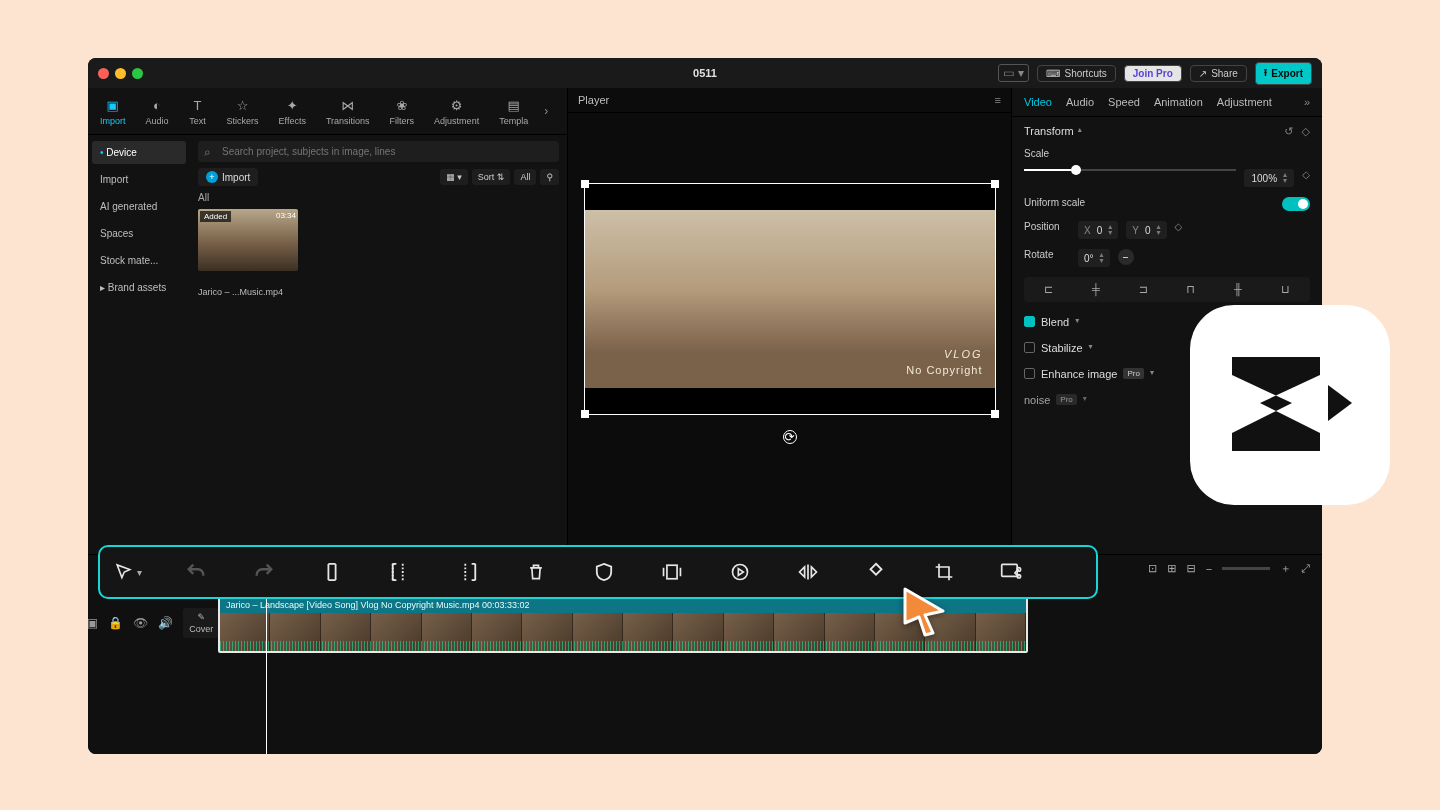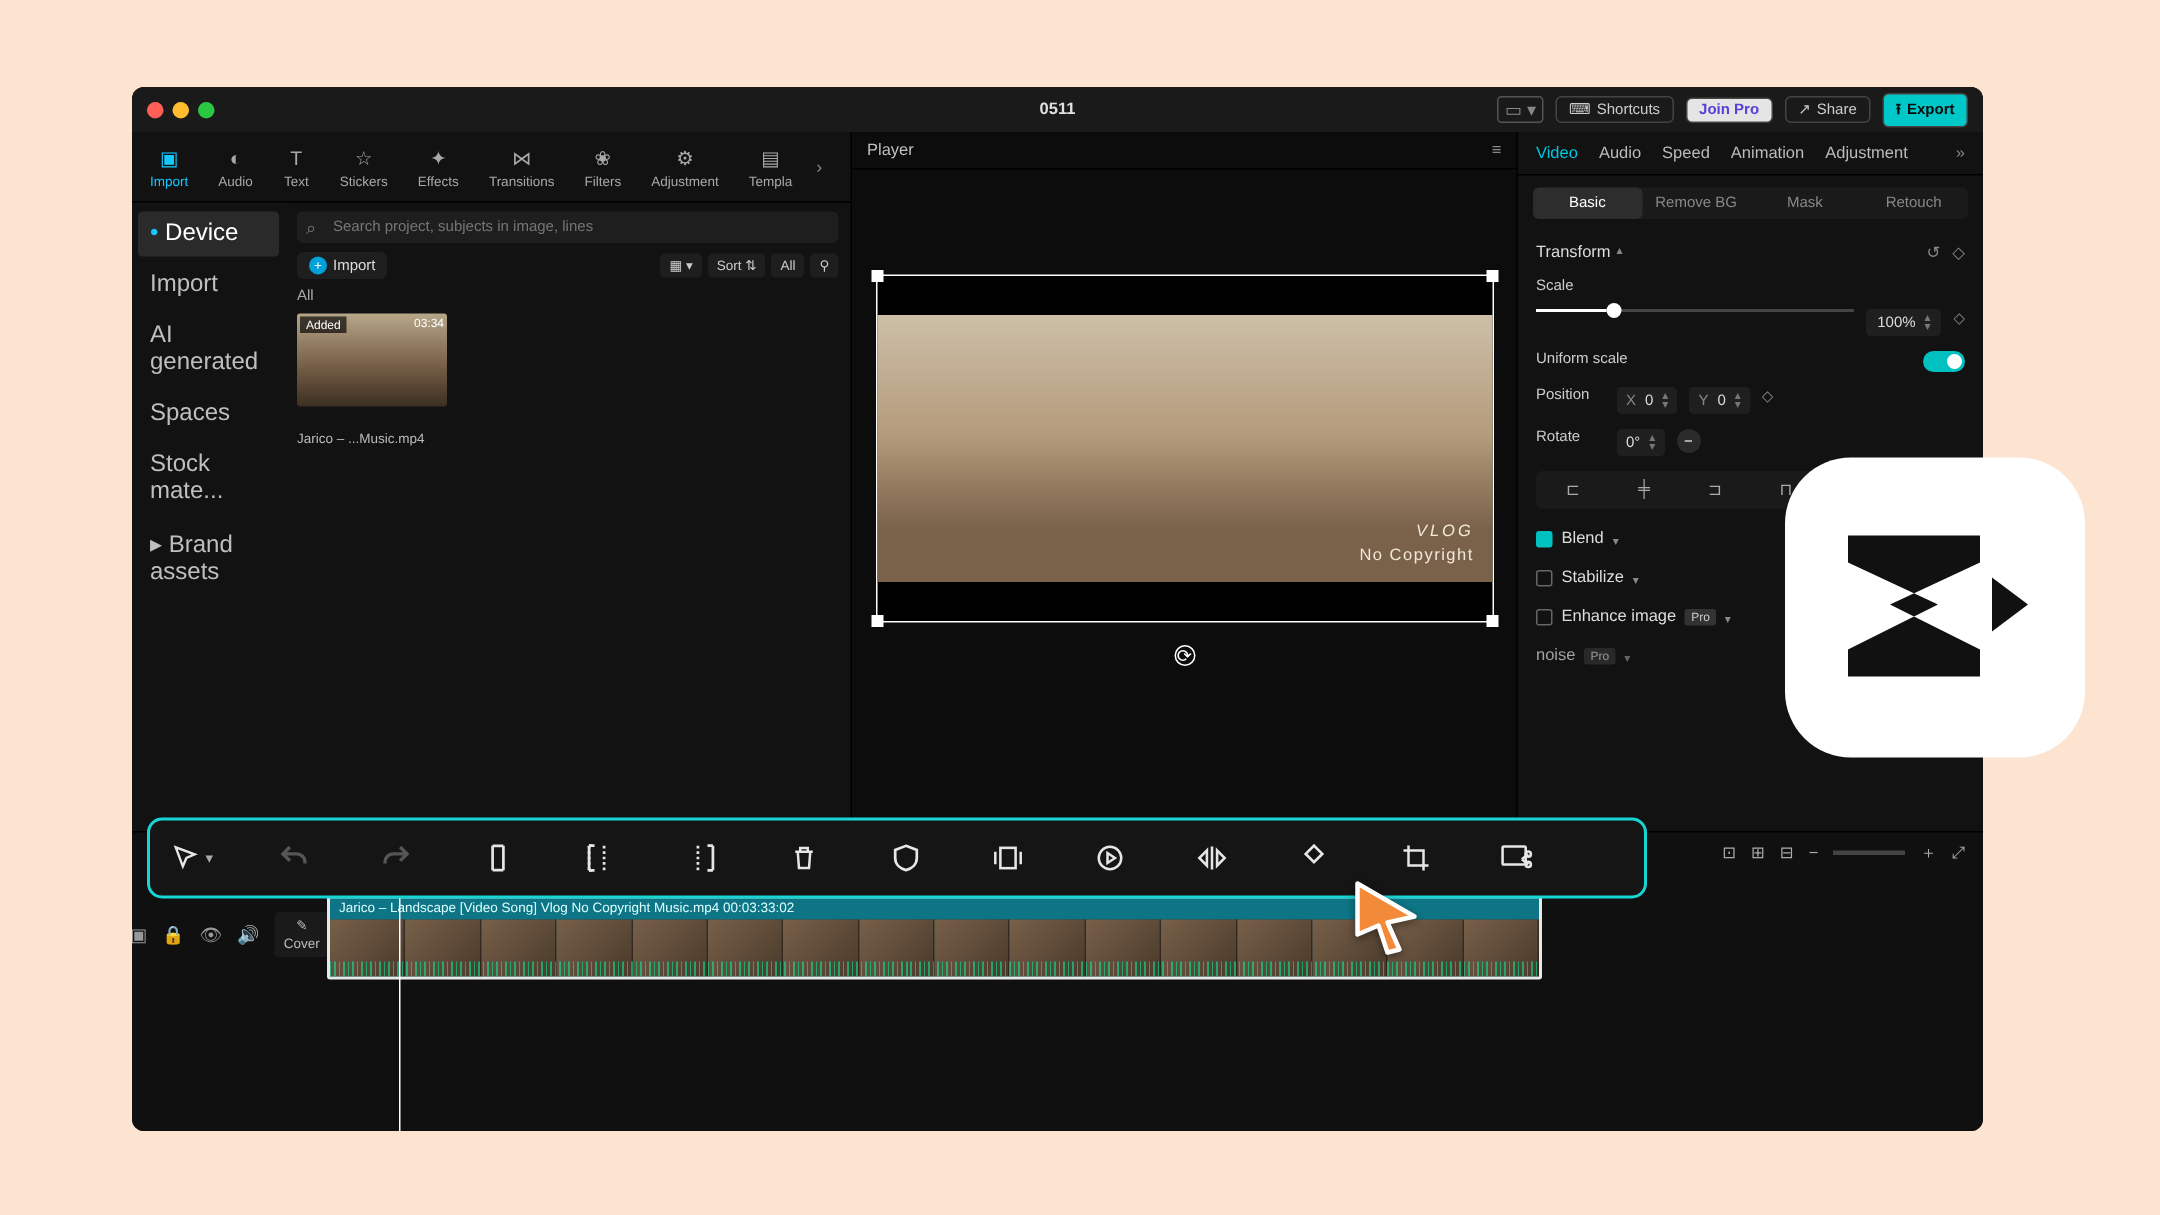--- a/index.html
+++ b/index.html
@@ -21,21 +21,21 @@
 
 .left-panel { width:480px; background:#121212; display:flex; flex-direction:column; border-right:1px solid #000; }
 .top-tabs { display:flex; gap:8px; padding:4px 6px; border-bottom:1px solid #000; align-items:flex-start; }
 .top-tab { display:flex; flex-direction:column; align-items:center; gap:2px; color:#a8a8a8; font-size:9px; padding:4px 6px; cursor:pointer; }
 .top-tab.active { color:#14c9ff; }
 .top-tab-icon { width:18px; height:18px; display:flex; align-items:center; justify-content:center; font-size:13px; }
 .chev-more { color:#888; font-size:12px; align-self:center; padding:0 2px; }
 
 .media-body { display:flex; flex:1; overflow:hidden; }
 .source-list { width:102px; background:#121212; padding:6px 4px; display:flex; flex-direction:column; gap:4px; }
-.src-item { color:#bfbfbf; font-size:16px; padding:6px 8px; border-radius:3px; cursor:pointer; }
+.src-item { color:#bfbfbf; font-size:10px; padding:6px 8px; border-radius:3px; cursor:pointer; }
 .src-item.active { background:#2a2a2a; color:#fff; }
 .src-item .dot{color:#14c9ff;}
 
 .media-content { flex:1; padding:6px 8px; display:flex; flex-direction:column; gap:6px; }
 .search-row { }
 .search-input { width:100%; background:#1e1e1e; border:none; border-radius:4px; padding:5px 8px 5px 24px; color:#aaa; font-size:10px; }
 .search-wrap{position:relative;}
 .search-wrap::before{content:"⌕"; position:absolute; left:6px; top:4px; color:#777; font-size:12px;}
 .import-row { display:flex; align-items:center; gap:6px; }
 .import-btn { background:#1e1e1e; border-radius:4px; padding:3px 8px; color:#ddd; font-size:10px; display:flex; gap:4px; align-items:center;}
@@ -80,21 +80,21 @@
 .slider .knob{position:absolute;left:22%;top:-4px;width:10px;height:10px;border-radius:50%;background:#fff;}
 .num-box{background:#1f1f1f;border-radius:3px;padding:3px 6px;color:#ddd;font-size:10px;display:flex;gap:6px;align-items:center;min-width:50px;justify-content:center;}
 .stepper{color:#777;font-size:8px;display:flex;flex-direction:column;line-height:6px;}
 .key-icon{color:#888;}
 .toggle{width:28px;height:14px;background:#00c0c0;border-radius:7px;position:relative;}
 .toggle::after{content:"";position:absolute;right:2px;top:2px;width:10px;height:10px;background:#fff;border-radius:50%;}
 .pos-input{background:#1f1f1f;border-radius:3px;padding:3px 6px;color:#ddd;font-size:10px;display:flex;gap:6px;align-items:center;}
 .pos-input .lbl{color:#888;}
 .align-row{display:flex;gap:6px;margin-top:10px;background:#1a1a1a;border-radius:4px;padding:4px;}
 .align-btn{flex:1;color:#aaa;font-size:11px;text-align:center;padding:2px 0;}
-.check-row{display:flex;align-items:flex-end;gap:6px;margin-top:14px;font-size:11px;color:#ddd;}
+.check-row{display:flex;align-items:flex-start;gap:6px;margin-top:14px;font-size:11px;color:#ddd;}
 .cb{width:11px;height:11px;border:1px solid #666;border-radius:2px;}
 .cb.on{background:#00c0c0;border-color:#00c0c0;}
 .pro-badge{background:#333;color:#ccc;font-size:8px;padding:1px 4px;border-radius:2px;}
 .dot-btn{width:16px;height:16px;border-radius:50%;background:#2a2a2a;color:#fff;font-size:10px;display:flex;align-items:center;justify-content:center;}
 
 
 .timeline-area{height:200px;background:#101010;border-top:1px solid #000;position:relative;}
 .timeline-toolbar-fake{height:42px;}
 .ruler{display:flex;gap:0;padding:4px 16px 0 130px;color:#777;font-size:9px;position:relative;height:22px;}
 .ruler span{position:absolute;}
@@ -256,26 +256,20 @@
 
     <div class="right-panel">
       <div class="inspector-tabs">
         <span class="active">Video</span>
         <span>Audio</span>
         <span>Speed</span>
         <span>Animation</span>
         <span>Adjustment</span>
         <span class="more">»</span>
       </div>
-      <div class="sub-tabs">
-        <div class="sub-tab active">Basic</div>
-        <div class="sub-tab">Remove BG</div>
-        <div class="sub-tab">Mask</div>
-        <div class="sub-tab">Retouch</div>
-      </div>
       <div class="section">
         <div class="sec-head">
           <span>Transform</span>
             <span class="chev">▴</span>
           <div class="sec-icons">
               <span>↺</span>
               <span>◇</span>
             </div>
         </div>
         <div class="row">

